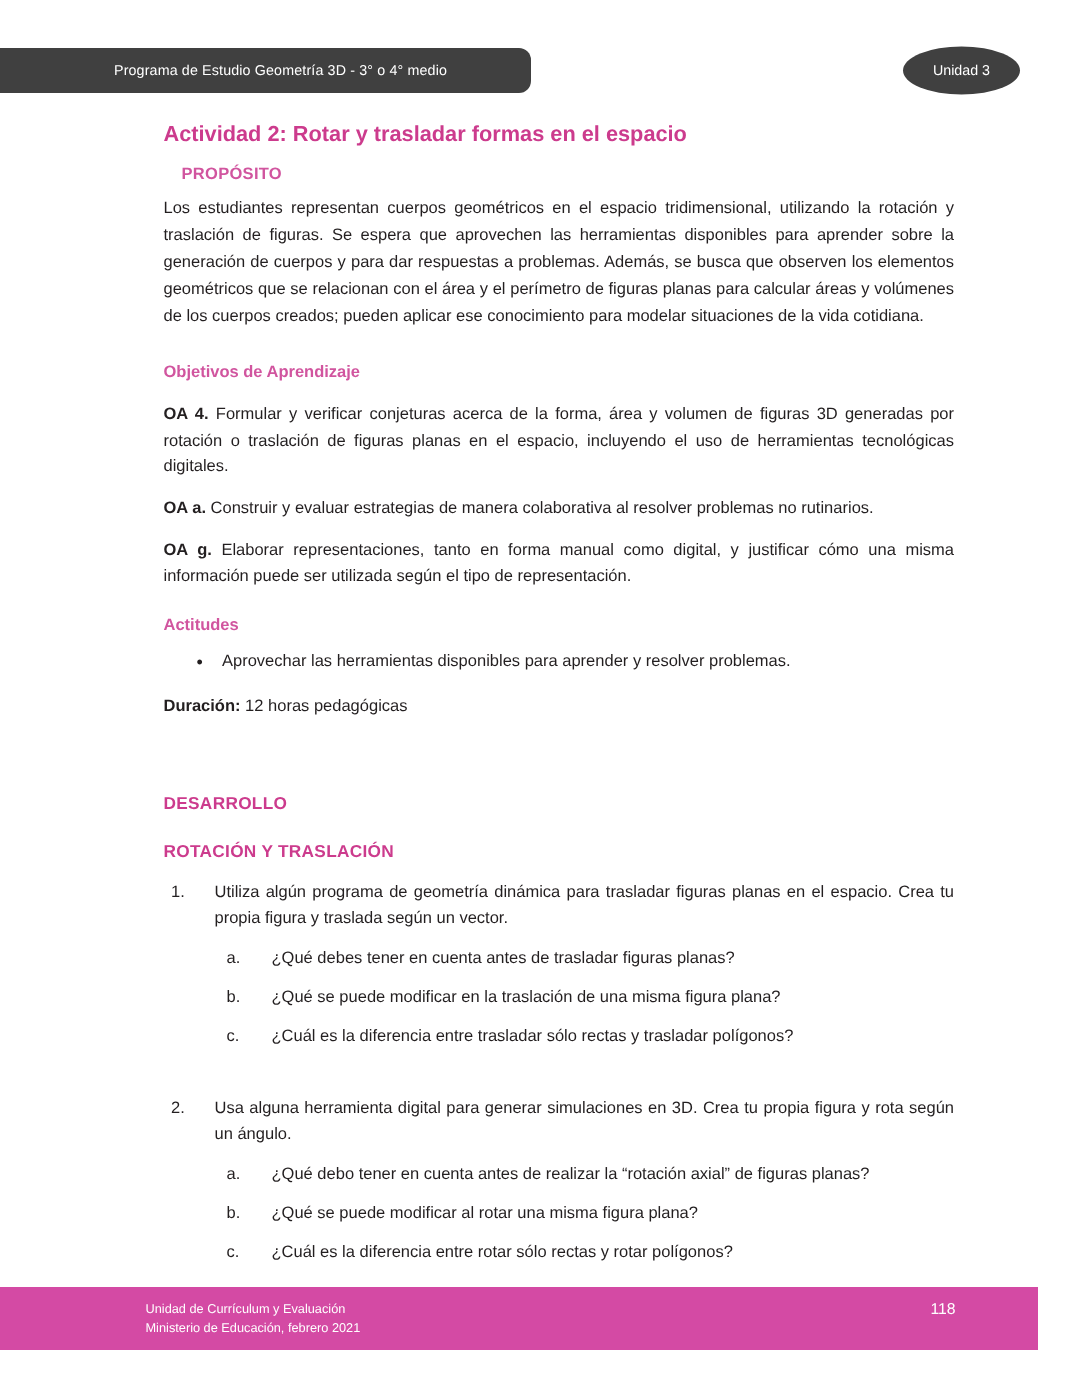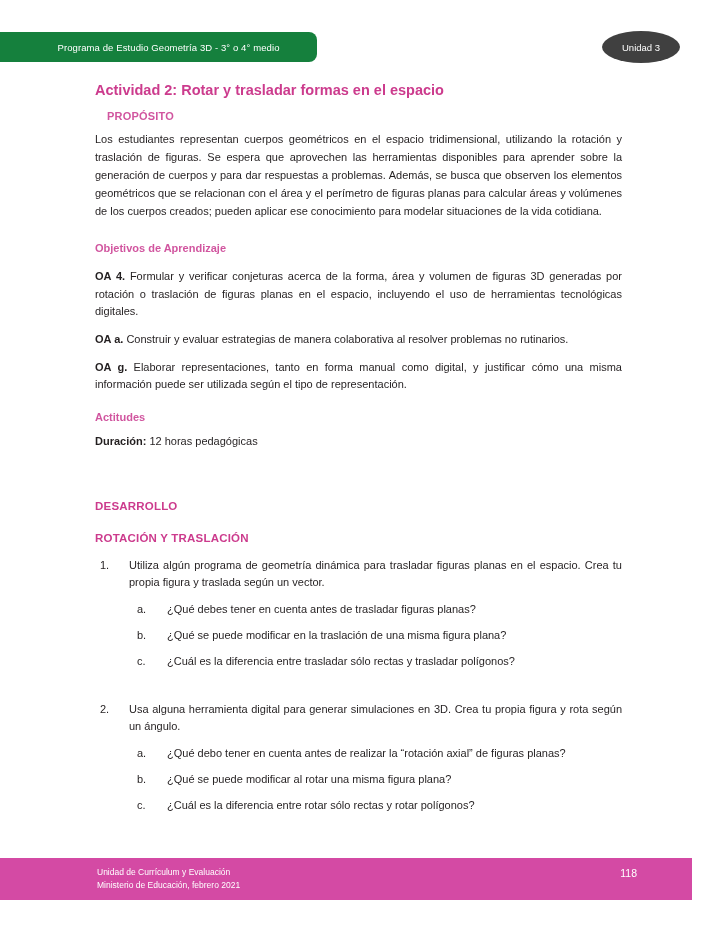--- a/index.html
+++ b/index.html
@@ -23,23 +23,23 @@
     position: absolute;
     top: 32px;
     left: 0;
     width: 720px;
     height: 30px;
   }
   .header-banner {
     position: absolute;
     left: 0;
     top: 0;
-    width: 317px;
+    width: 354px;
     height: 30px;
-    background: #15803d;
+    background: #404040;
     border-top-right-radius: 8px;
     border-bottom-right-radius: 8px;
     display: flex;
     align-items: center;
     justify-content: center;
     box-sizing: border-box;
     padding-left: 20px;
   }
   .header-banner-text {
     color: #ffffff;
@@ -62,21 +62,21 @@
   .unit-badge-text {
     color: #ffffff;
     font-size: 9.5px;
     white-space: nowrap;
   }
 
   
   .content {
     position: absolute;
     top: 82px;
-    left: 95px;
+    left: 109px;
     width: 527px;
   }
 
   .activity-title {
     color: #cc3b8d;
     font-size: 14.5px;
     font-weight: bold;
     margin: 0 0 11px 0;
     line-height: 1.2;
   }
@@ -257,20 +257,23 @@
   </p>
   <p class="oa-para">
     <b>OA a.</b><span> Construir y evaluar estrategias de manera colaborativa al resolver problemas no rutinarios.</span>
   </p>
   <p class="oa-para">
     <b>OA g.</b><span> Elaborar representaciones, tanto en forma manual como digital, y justificar cómo una misma información puede ser utilizada según el tipo de representación.</span>
   </p>
 
   <div class="sub-heading tight">Actitudes</div>
 
+  <ul class="bullet-list">
+    <li class="bullet-item">Aprovechar las herramientas disponibles para aprender y resolver problemas.</li>
+  </ul>
 
   <p class="duration">
     <b>Duración:</b><span> 12 horas pedagógicas</span>
   </p>
 
   <div class="desarrollo-head">DESARROLLO</div>
   <div class="topic-head">ROTACIÓN Y TRASLACIÓN</div>
 
   <div class="num-item">
     <span class="num-marker">1.</span>

